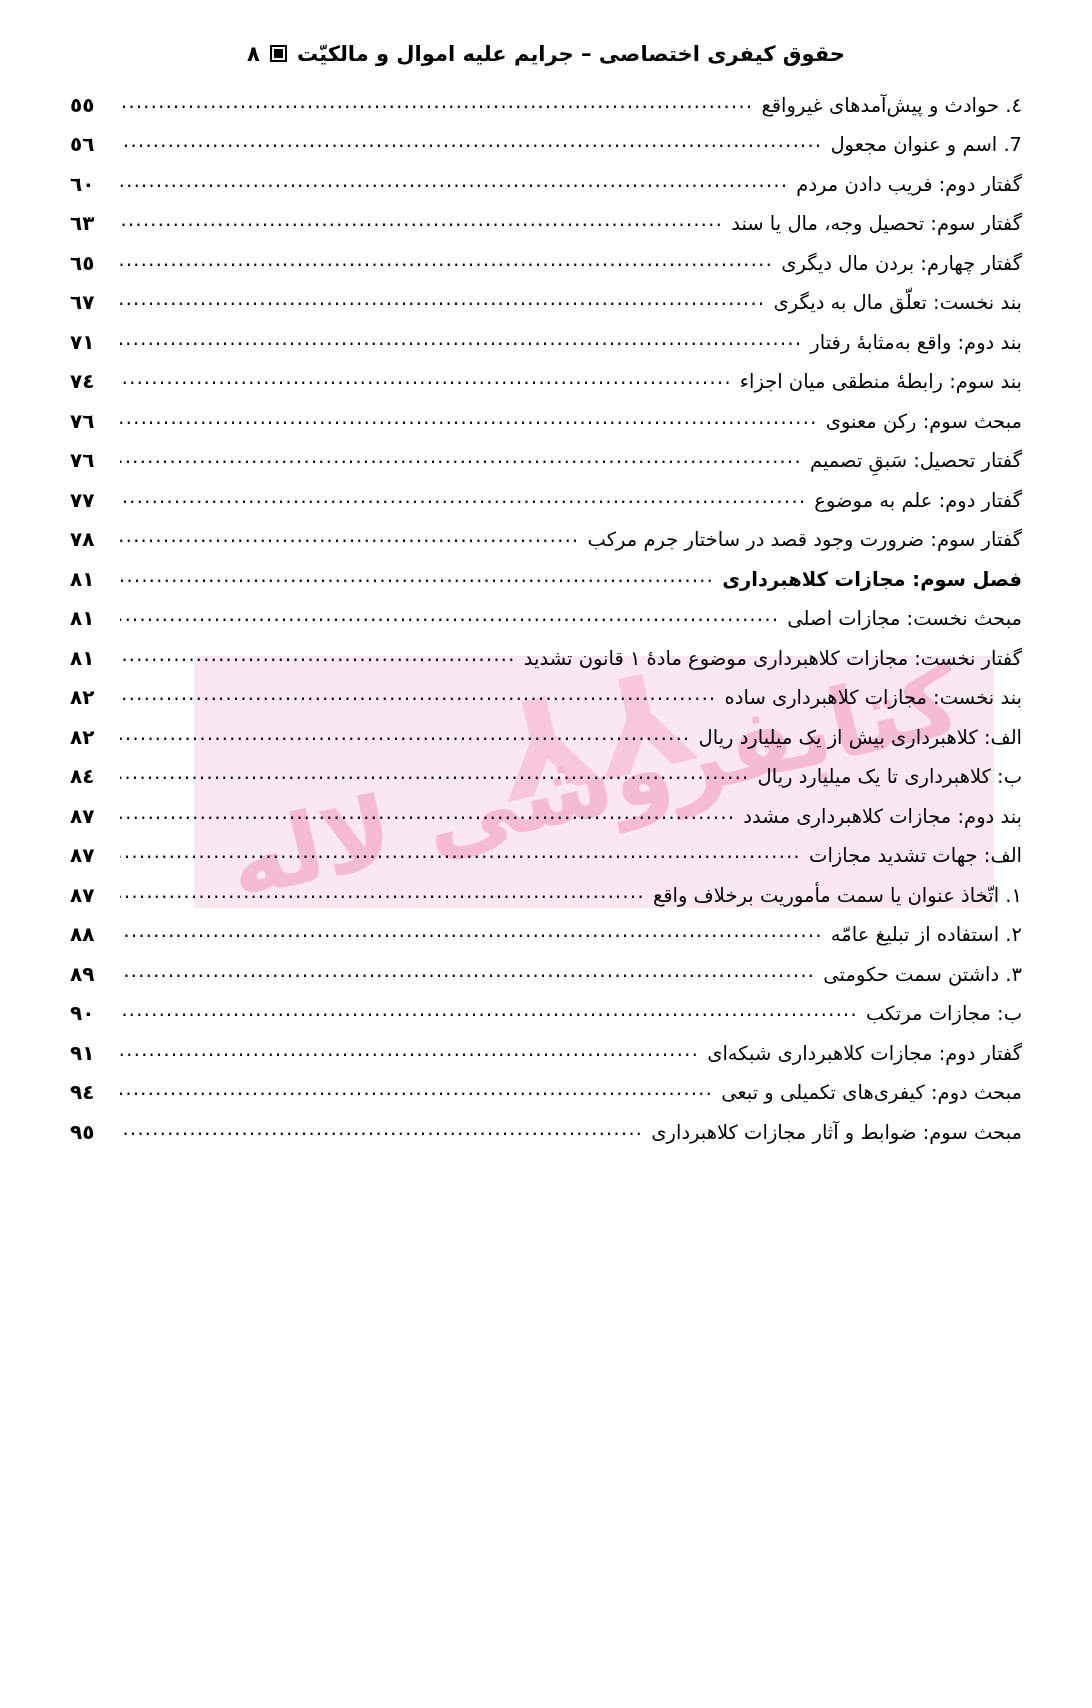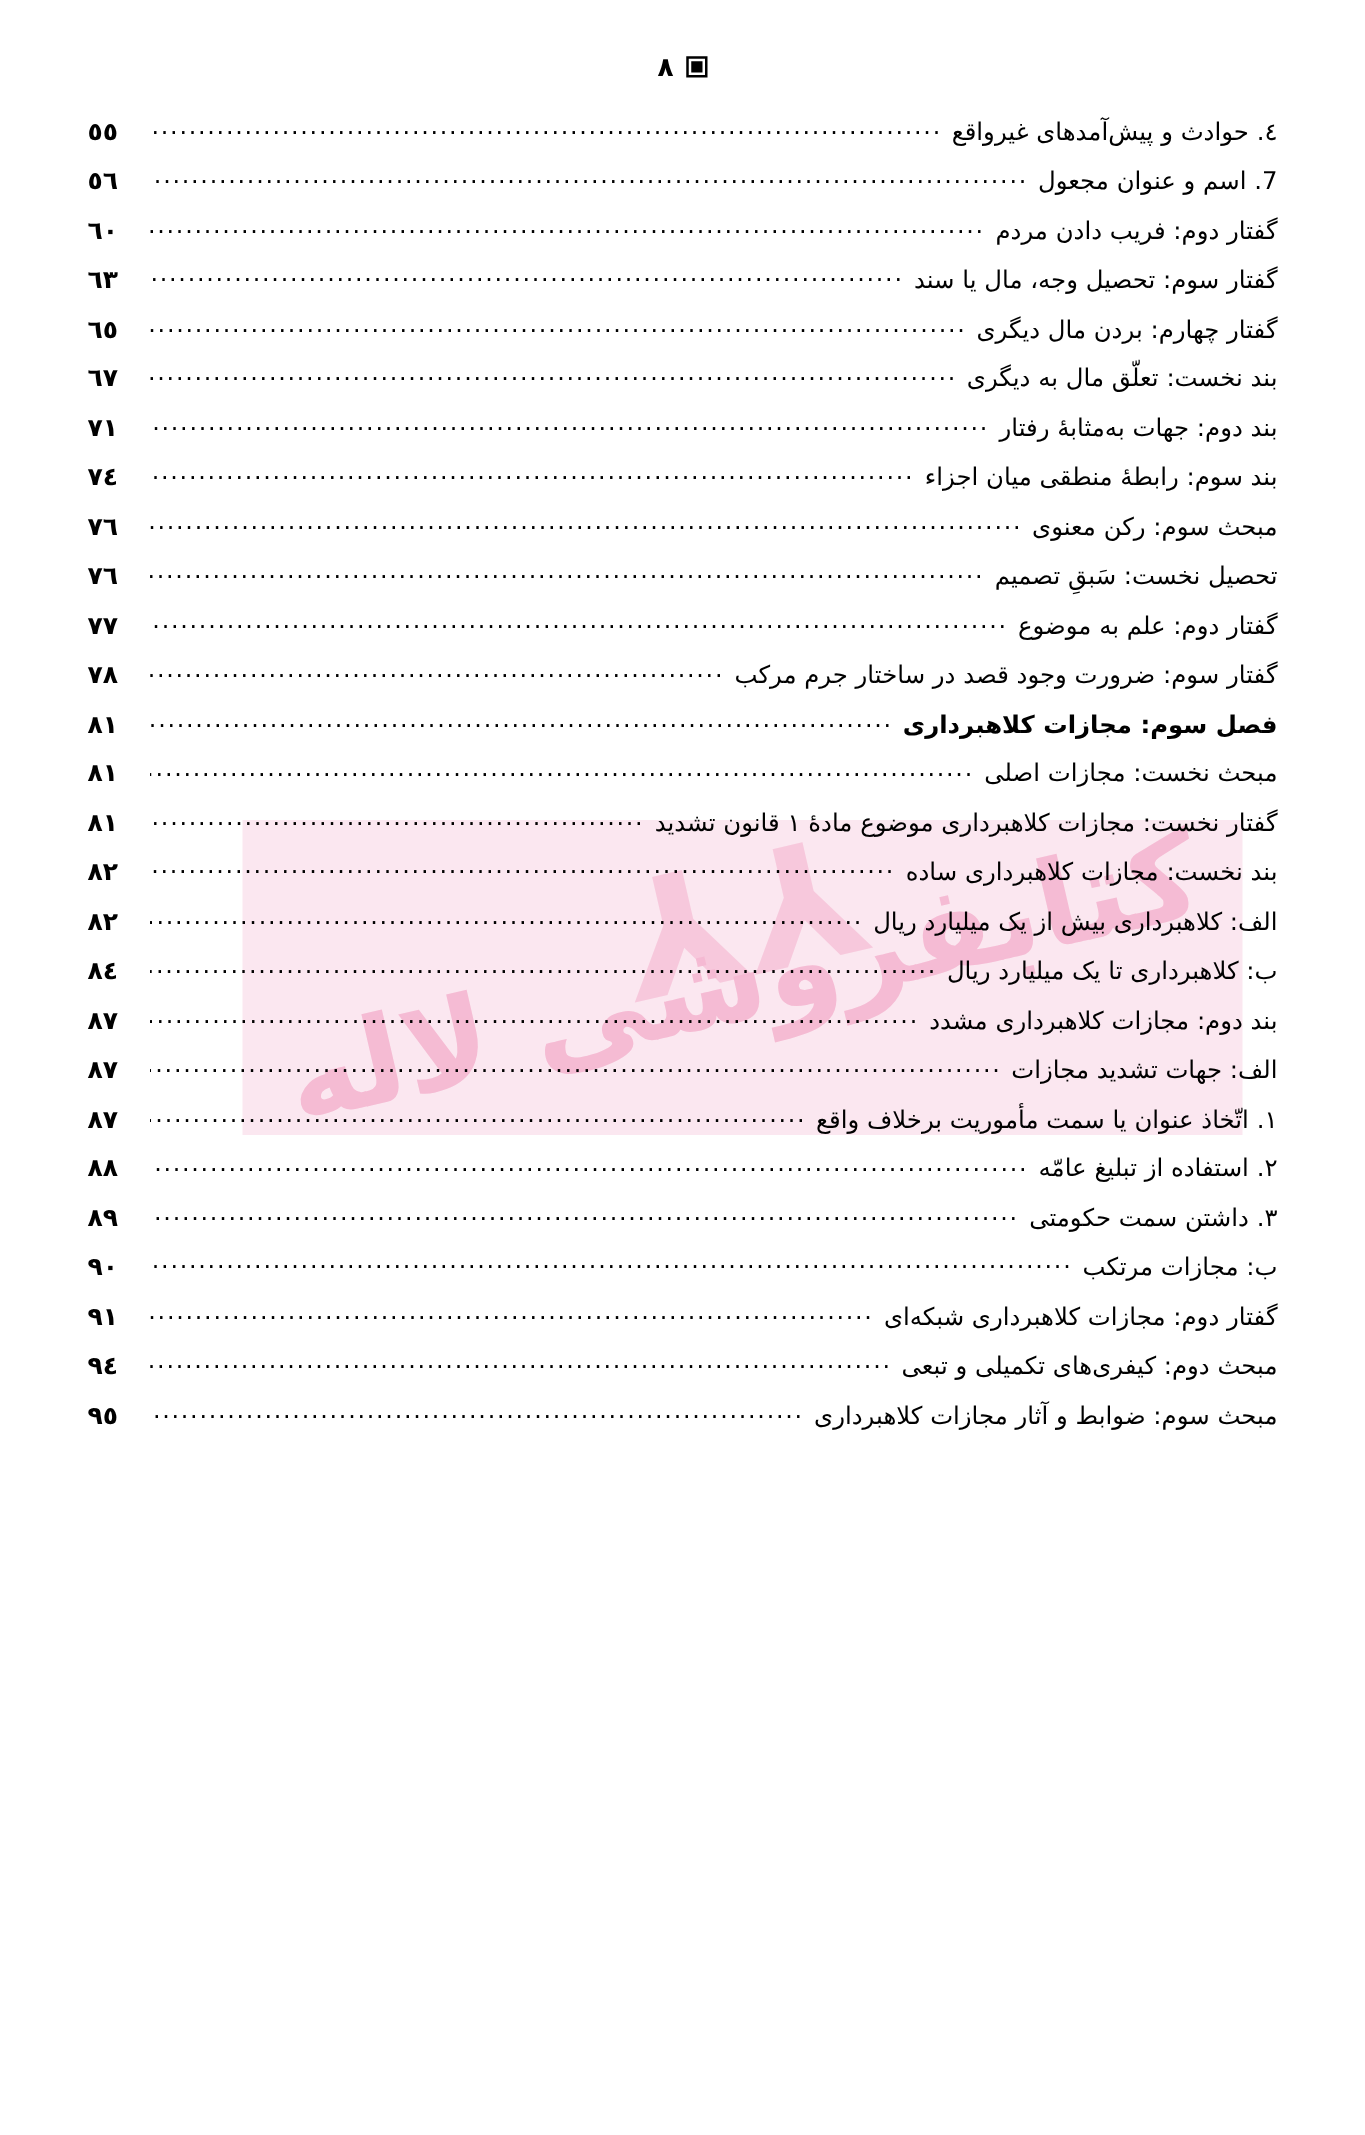--- a/index.html
+++ b/index.html
@@ -146,20 +146,21 @@
 <div class="page">
 
   <div class="watermark">
     <div class="wm-mark">⅄⅄</div>
     <div class="wm-text">کتابفروشی لاله</div>
   </div>
 
   <div class="header">
     <span class="page-num">۸</span>
     <span class="sq"></span>
+    <span class="title">حقوق کیفری اختصاصی – جرایم علیه اموال و مالکیّت</span>
   </div>
 
   <div class="toc" id="toc-list">
       <div class="toc-row">
         <span class="label">٤. حوادث و پیش‌آمدهای غیرواقع</span>
         <span class="dots"></span>
         <span class="pg">٥٥</span>
       </div>
       <div class="toc-row">
         <span class="label">7. اسم و عنوان مجعول</span>
@@ -180,36 +181,36 @@
         <span class="label">گفتار چهارم: بردن مال دیگری</span>
         <span class="dots"></span>
         <span class="pg">٦٥</span>
       </div>
       <div class="toc-row">
         <span class="label">بند نخست: تعلّق مال به دیگری</span>
         <span class="dots"></span>
         <span class="pg">٦٧</span>
       </div>
       <div class="toc-row">
-        <span class="label">بند دوم: جهات به‌مثابهٔ رفتار</span>
+        <span class="label">بند دوم: واقع به‌مثابهٔ رفتار</span>
         <span class="dots"></span>
         <span class="pg">٧١</span>
       </div>
       <div class="toc-row">
         <span class="label">بند سوم: رابطهٔ منطقی میان اجزاء</span>
         <span class="dots"></span>
         <span class="pg">٧٤</span>
       </div>
       <div class="toc-row">
         <span class="label">مبحث سوم: رکن معنوی</span>
         <span class="dots"></span>
         <span class="pg">٧٦</span>
       </div>
       <div class="toc-row">
-        <span class="label">تحصیل نخست: سَبقِ تصمیم</span>
+        <span class="label">گفتار تحصیل: سَبقِ تصمیم</span>
         <span class="dots"></span>
         <span class="pg">٧٦</span>
       </div>
       <div class="toc-row">
         <span class="label">گفتار دوم: علم به موضوع</span>
         <span class="dots"></span>
         <span class="pg">٧٧</span>
       </div>
       <div class="toc-row">
         <span class="label">گفتار سوم: ضرورت وجود قصد در ساختار جرم مرکب</span>

